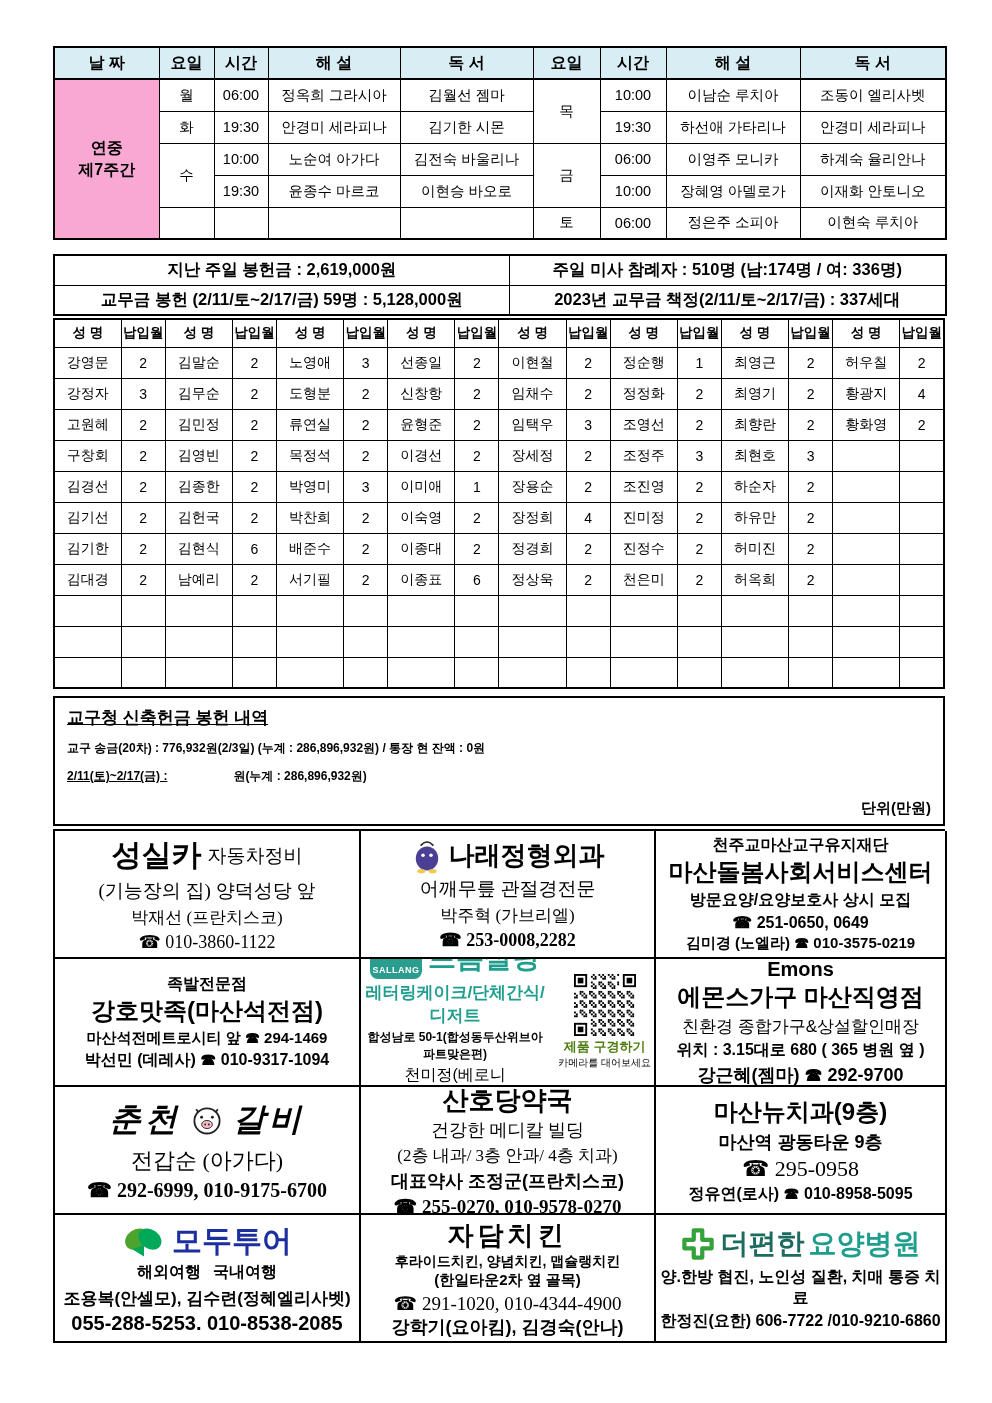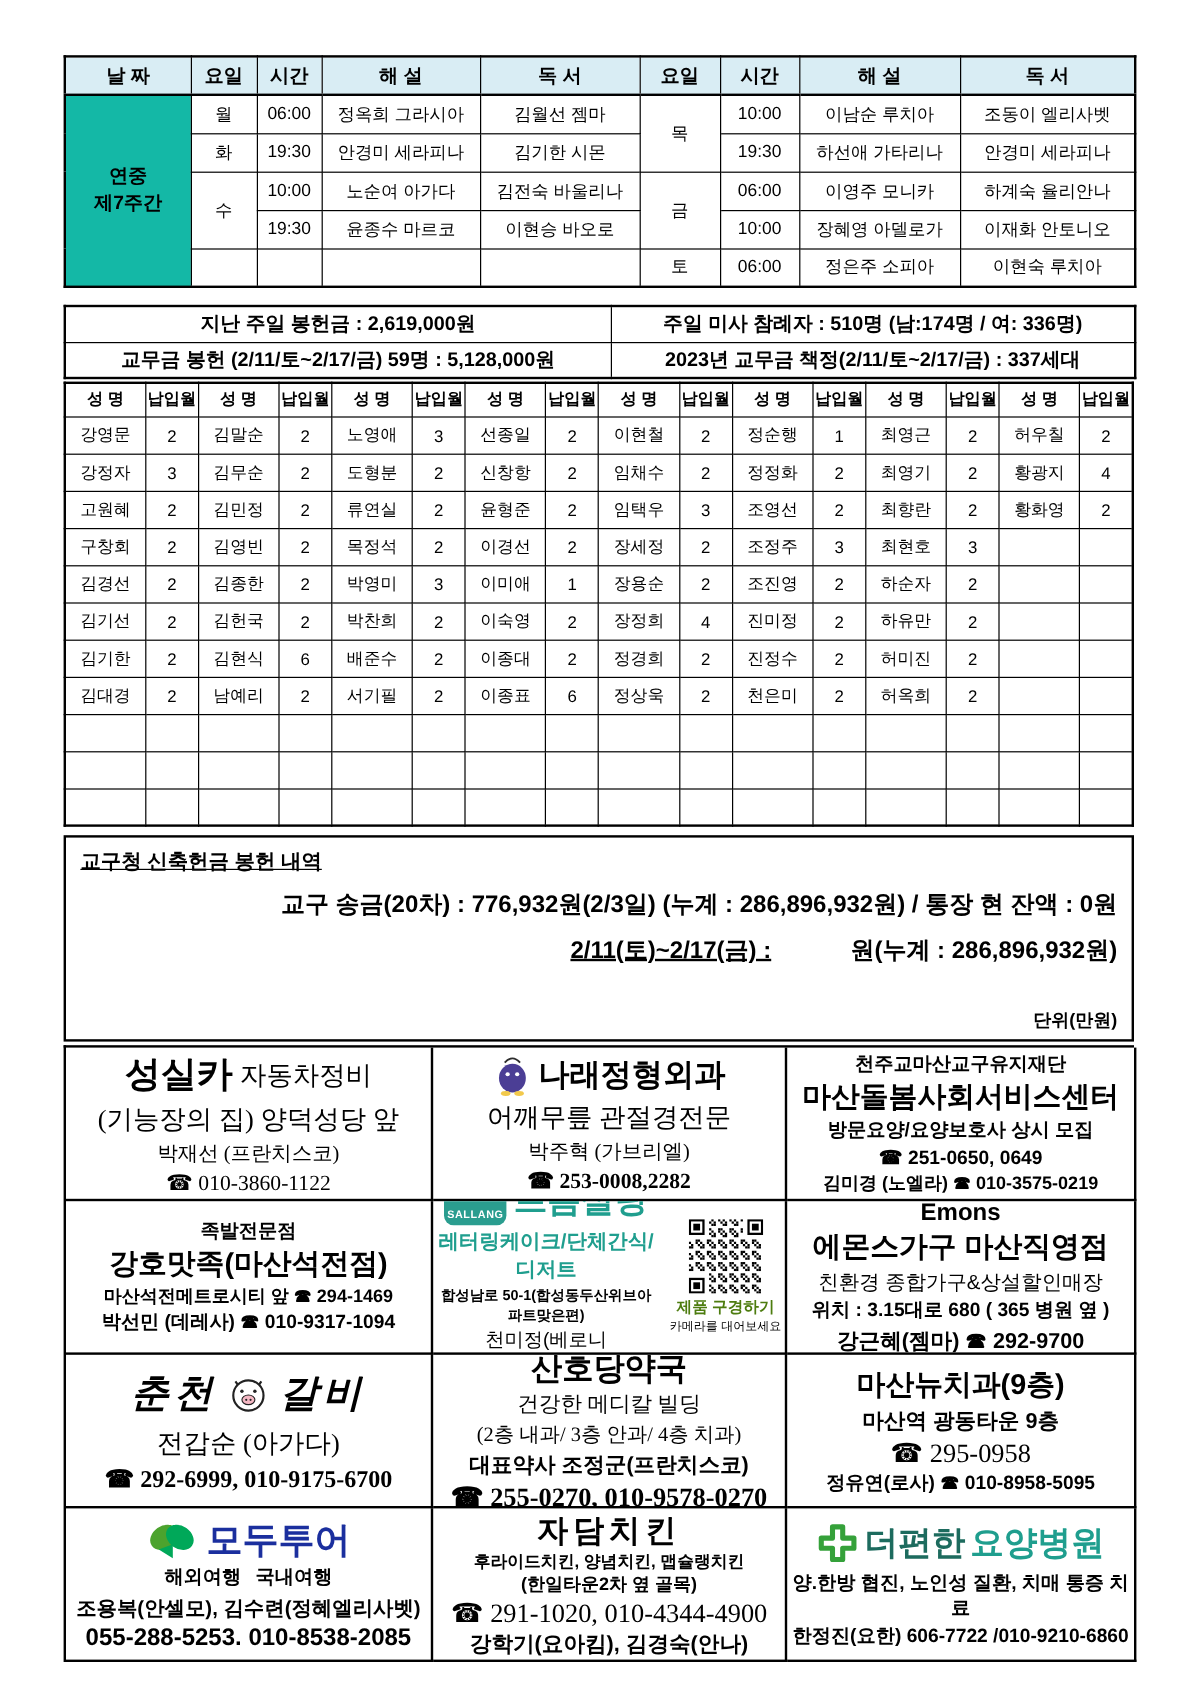--- a/index.html
+++ b/index.html
@@ -10,52 +10,52 @@
   }
   .page { position:absolute; left:53px; top:46px; width:892px; }
 
   table { border-collapse:collapse; width:100%; table-layout:fixed; }
   td, th { border:1px solid #000; text-align:center; vertical-align:middle; overflow:hidden; white-space:nowrap; }
 
   
   .schedule { border:2px solid #000; }
   .schedule th { background:#d9edf4; font-weight:bold; font-size:16px; height:32px; border-bottom:2px solid #000; }
   .schedule td { font-size:14.5px; height:32px; }
-  .schedule .date-cell { background:#14b8a6; font-weight:bold; font-size:16px; line-height:1.35; white-space:normal; }
+  .schedule .date-cell { background:#f9a8d4; font-weight:bold; font-size:16px; line-height:1.35; white-space:normal; }
 
   
   .summary { border:2px solid #000; margin-top:14px; }
   .summary td { font-weight:bold; font-size:16.5px; height:30px; }
 
   
   .dues { border:2px solid #000; margin-top:2px; }
   .dues th { font-size:13.5px; font-weight:bold; height:28px; }
   .dues td { font-size:14px; height:31px; }
 
   
-  .fund { border:2px solid #000; margin-top:7px; height:172px; padding:8px 12px 6px 12px;
+  .fund { border:2px solid #000; margin-top:7px; height:130px; padding:8px 12px 6px 12px;
           display:flex; flex-direction:column; text-align:left; }
   .fund .t { font-size:17px; font-weight:bold; text-decoration:underline; }
-  .fund .l { font-size:20px; font-weight:bold; margin-top:11px;text-align:right; }
+  .fund .l { font-size:12px; font-weight:bold; margin-top:11px; }
   .fund .u { text-decoration:underline; }
   .fund .gap { margin-left:66px; }
   .fund .unit { margin-top:auto; align-self:flex-end; font-size:15px; font-weight:bold; }
 
   
   .ads { margin-top:3px; display:grid; grid-template-columns:306px 295px 291px;
          border-top:2px solid #000; border-left:2px solid #000; }
   .ad { border-right:2px solid #000; border-bottom:2px solid #000; height:128px;
         display:flex; flex-direction:column; align-items:center; justify-content:center;
         text-align:center; overflow:hidden; padding:2px 3px; }
   .row { display:flex; align-items:center; justify-content:center; gap:6px; }
 
   .serif { font-family:"Liberation Serif", serif; }
   .b { font-weight:bold; }
   .fs12{font-size:12px;text-align:center;} .fs13{font-size:13px;} .fs14{font-size:14px;} .fs15{font-size:15px;}
-  .fs16{font-size:16px;} .fs17{font-size:17px;} .fs18{font-size:18px;} .fs19{font-size:22px;}
+  .fs16{font-size:16px;} .fs17{font-size:17px;} .fs18{font-size:18px;} .fs19{font-size:19px;}
   .fs20{font-size:20px;} .fs22{font-size:22px;} .fs24{font-size:24px;} .fs26{font-size:26px;}
   .fs28{font-size:28px;} .fs30{font-size:30px;}
   .mt2{margin-top:2px;} .mt4{margin-top:4px;}
   .teal { color:#1f9e8e; }
   .red { color:#4d7c0f; }
   .blue { color:#1b2f9e; }
   .dkgreen { color:#1d6b5e; }
 
   .sallang-badge { background:#2a9d8f; color:#fff; border-radius:8px; width:52px; height:42px;
     display:flex; flex-direction:column; align-items:center; justify-content:flex-end;

